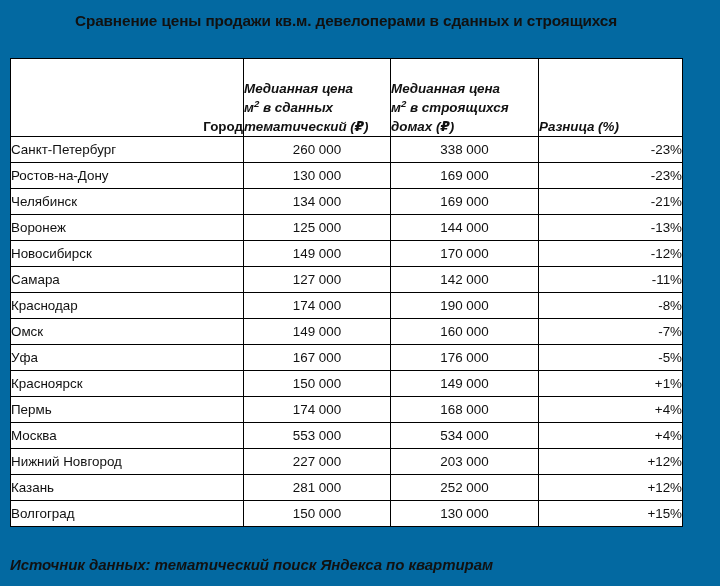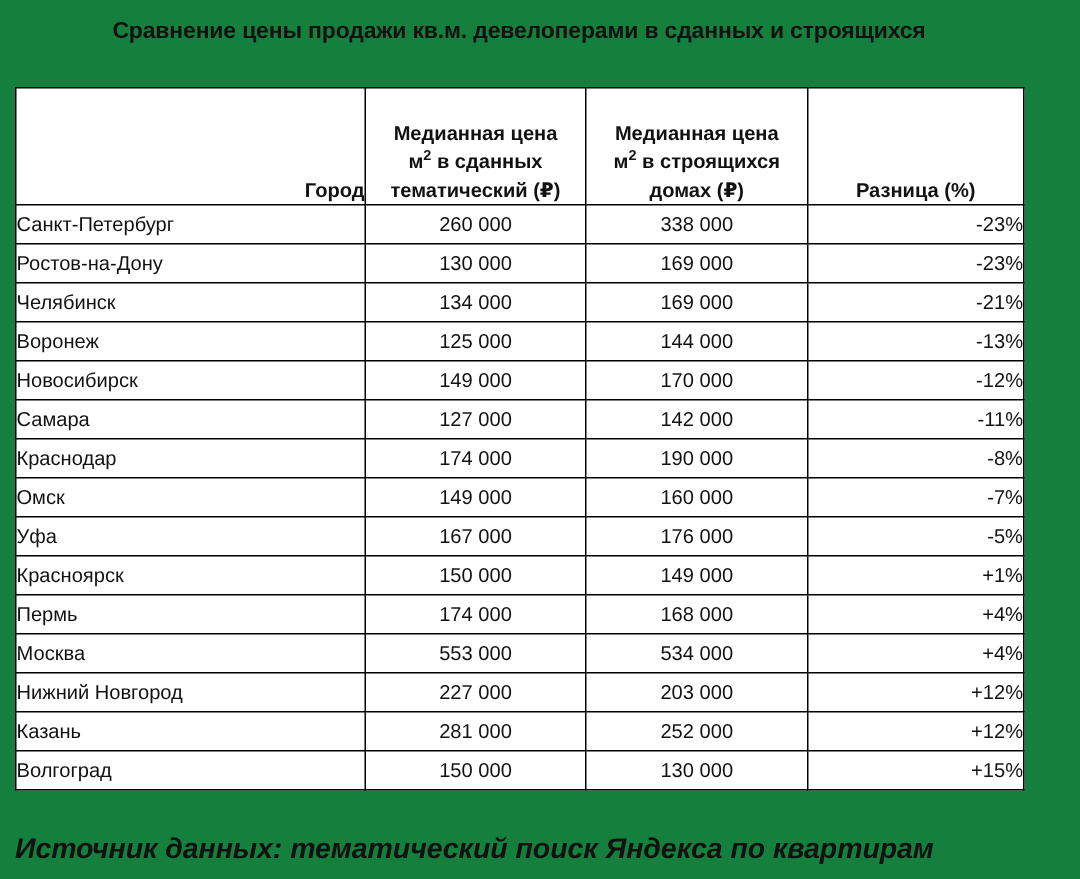--- a/index.html
+++ b/index.html
@@ -13,21 +13,21 @@
     font-family: "Liberation Sans", "DejaVu Sans", sans-serif;
     color: #111111;
     -webkit-font-smoothing: antialiased;
   }
 
   #page {
     position: relative;
     width: 720px;
     height: 586px;
     box-sizing: border-box;
-    background: #15803d;
+    background: #0369a1;
     overflow: hidden;
   }
 
   
   .title-block {
     position: absolute;
     left: 10px;
     top: 10px;
     width: 672px;
     text-align: center;
@@ -75,23 +75,24 @@
     font-weight: bold;
     line-height: 19px;
     padding-bottom: 5px;
     box-sizing: border-box;
   }
   th.th-city {
     text-align: right;
     padding-left: 8px;
   }
   th.th-num {
-    text-align: center;
+    text-align: left;
     padding-left: 4px;
     padding-right: 4px;
+    font-style: italic;
   }
   th .hdr-line { display: block; white-space: nowrap; }
 
   
   tbody td {
     height: 26px;
     vertical-align: middle;
     font-weight: normal;
     box-sizing: border-box;
   }
@@ -106,21 +107,21 @@
   }
   td.diff-cell {
     text-align: right;
   }
 
   
   .source-note {
     position: absolute;
     left: 10px;
     top: 556px;
-    font-size: 19px;
+    font-size: 15px;
     font-style: italic;
     font-weight: bold;
     color: #111111;
     white-space: nowrap;
     letter-spacing: -0.05px;
   }
 
   sup.sq {
     font-size: 0.72em;
     vertical-align: super;

